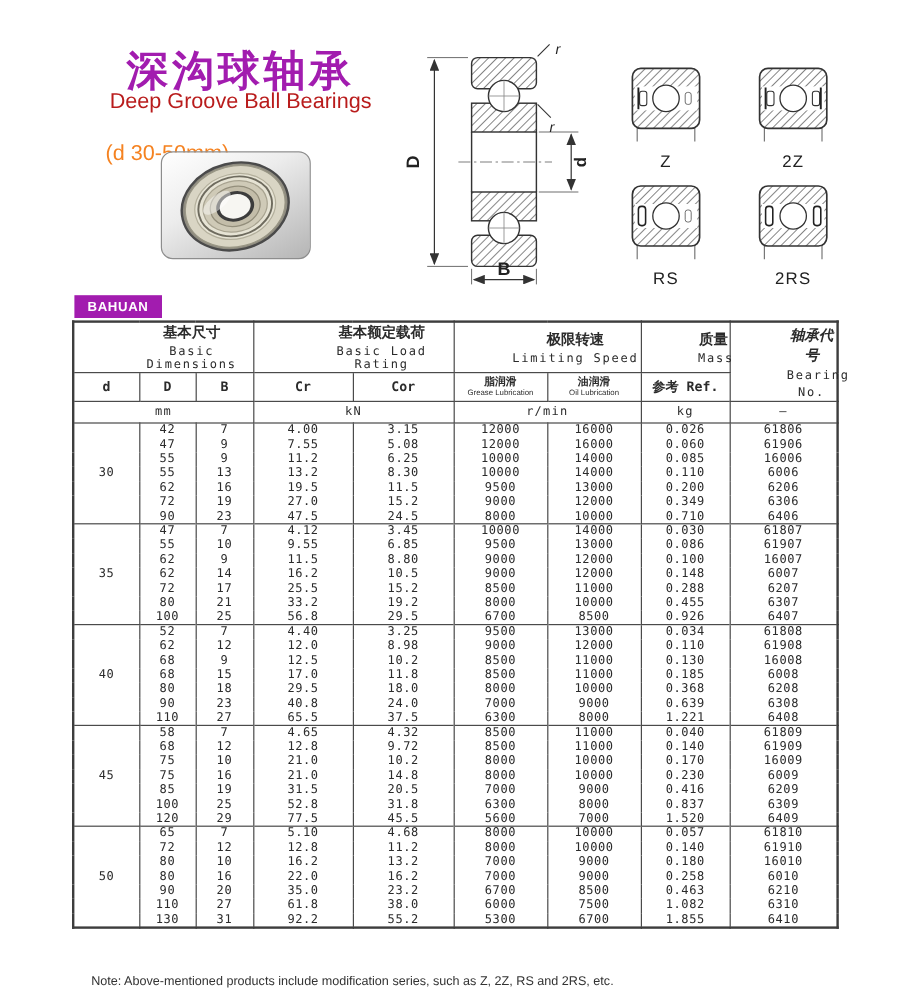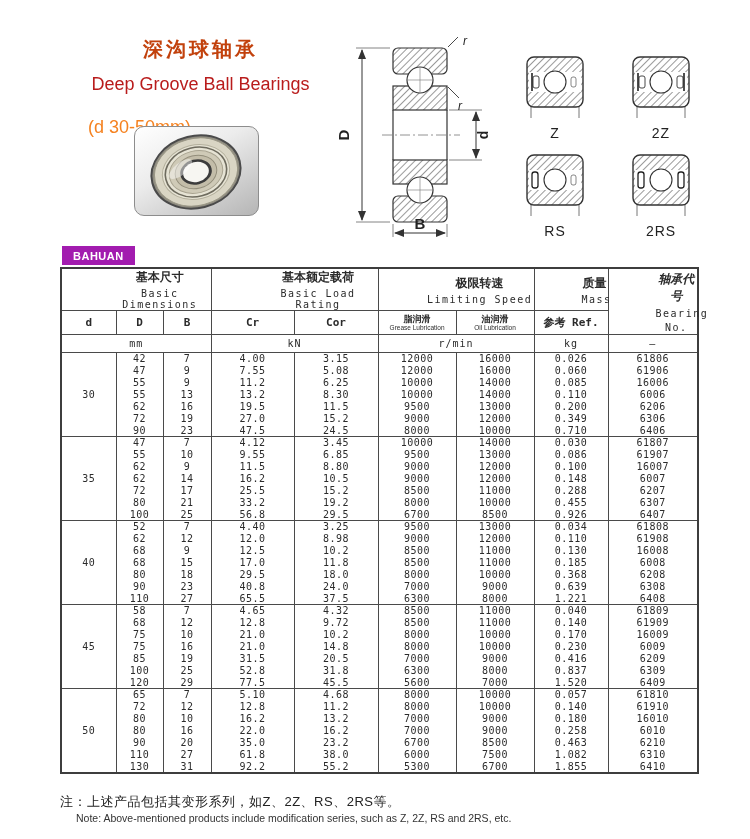--- a/index.html
+++ b/index.html
@@ -1,21 +1,21 @@
 <!DOCTYPE html>
 <html><head>
 <meta charset="utf-8">
 <style>
   * { margin:0; padding:0; box-sizing:border-box; }
   html,body { width:750px; height:839px; background:#fff; font-family:"Liberation Sans", sans-serif; }
   .page { position:relative; width:750px; height:839px; background:#fff; overflow:hidden; }
 
   
   .title-cn   { position:absolute; left:88px;  top:36px;  width:225px; text-align:center;
-                font-size:20px; font-weight:bold; letter-spacing:3px; color:#c2410c; }
+                font-size:35px; font-weight:bold; letter-spacing:3px; color:#a21caf; }
   .title-en   { position:absolute; left:78px;  top:74px;  width:245px; text-align:center;
                 font-size:18px; color:#b91c1c; }
   .title-rng  { position:absolute; left:88px;  top:100px; width:225px; 
                 font-size:18px; color:#F58220;margin-top:17px; }
 
   
   .photo { position:absolute; left:134px; top:126px; width:125px; height:90px;
            border:1px solid #8d8d8d; border-radius:10px;
            background:linear-gradient(150deg,#ffffff 0%,#ececec 40%,#b5b5b5 100%); overflow:hidden; }
 
@@ -608,16 +608,15 @@
           <td>92.2</td>
           <td>55.2</td>
           <td>5300</td>
           <td>6700</td>
           <td>1.855</td>
           <td>6410</td>
         </tr>
       </tbody>
     </table>
 
-  <div class="note-cn">注：上述产品包括其变形系列，如Z、2Z、RS、2RS等。</div>
   <div class="note-en">Note: Above-mentioned products include modification series, such as Z, 2Z, RS and 2RS, etc.</div>
 
 </div>
 
 </body></html>

